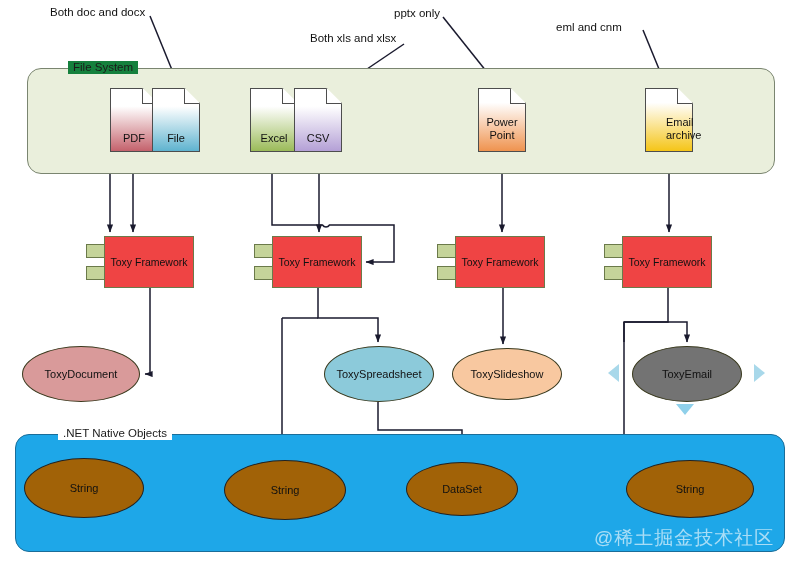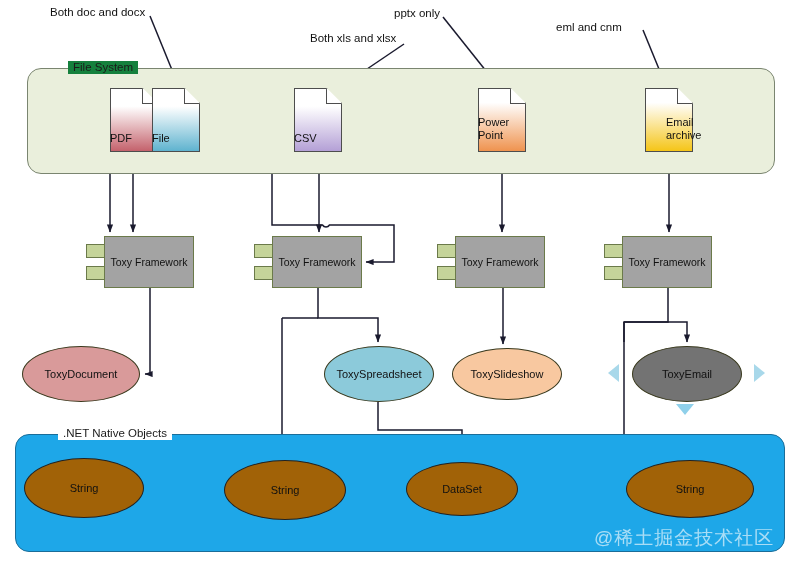--- a/index.html
+++ b/index.html
@@ -71,39 +71,39 @@
     border-left: 1.3px solid #4d4d4d;
     border-bottom: 1.3px solid #4d4d4d;
     background: #ffffff;
     -webkit-clip-path: polygon(0 0, 100% 100%, 0 100%);
     clip-path: polygon(0 0, 100% 100%, 0 100%);
   }
   .fileicon .lbl {
     position: absolute;
     left: 0; right: 0;
     bottom: 8px;
-    text-align: left;
+    text-align: center;
     font-size: 11px;
     color: #111;
     line-height: 12.5px;
   }
   .fileicon .lbl.two { bottom: 11px; }
 
   
   .component {
     position: absolute;
     width: 108px;
     height: 52px;
   }
   .component .main {
     position: absolute;
     left: 18px; top: 0;
     width: 90px; height: 52px;
     box-sizing: border-box;
-    background: #a3a3a3;
+    background: #ef4444;
     border: 1.3px solid #6b7a4a;
     display: flex;
     align-items: center;
     justify-content: center;
     font-size: 10.5px;
     color: #111;
     white-space: nowrap;
   }
   .component .tab {
     position: absolute;
@@ -258,20 +258,25 @@
     <div class="fold"></div>
     <div class="lbl">PDF</div>
   </div>
 
   <div class="fileicon" style="left:152px; top:88px;">
     <div class="body" style="background:linear-gradient(to bottom,#ffffff 0%,#ffffff 28%,#5fb3cf 100%);"></div>
     <div class="fold"></div>
     <div class="lbl">File</div>
   </div>
 
+  <div class="fileicon" style="left:250px; top:88px;">
+    <div class="body" style="background:linear-gradient(to bottom,#ffffff 0%,#ffffff 28%,#9bbb59 100%);"></div>
+    <div class="fold"></div>
+    <div class="lbl">Excel</div>
+  </div>
 
   <div class="fileicon" style="left:294px; top:88px;">
     <div class="body" style="background:linear-gradient(to bottom,#ffffff 0%,#ffffff 28%,#b4a0d6 100%);"></div>
     <div class="fold"></div>
     <div class="lbl">CSV</div>
   </div>
 
   <div class="fileicon" style="left:478px; top:88px;">
     <div class="body" style="background:linear-gradient(to bottom,#ffffff 0%,#ffffff 22%,#ef934f 100%);"></div>
     <div class="fold"></div>

